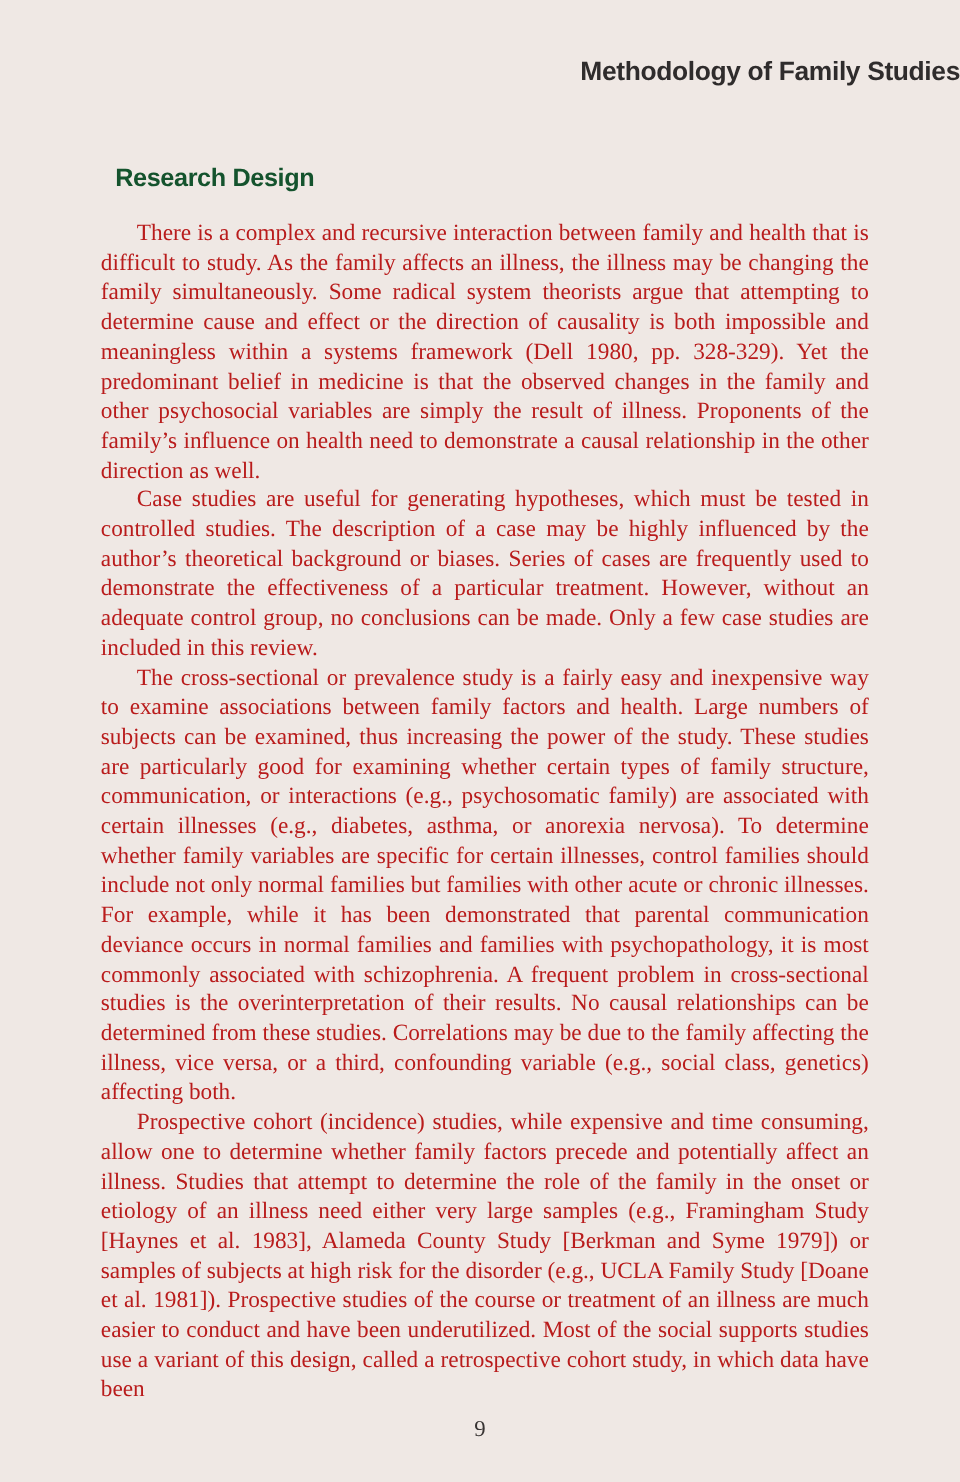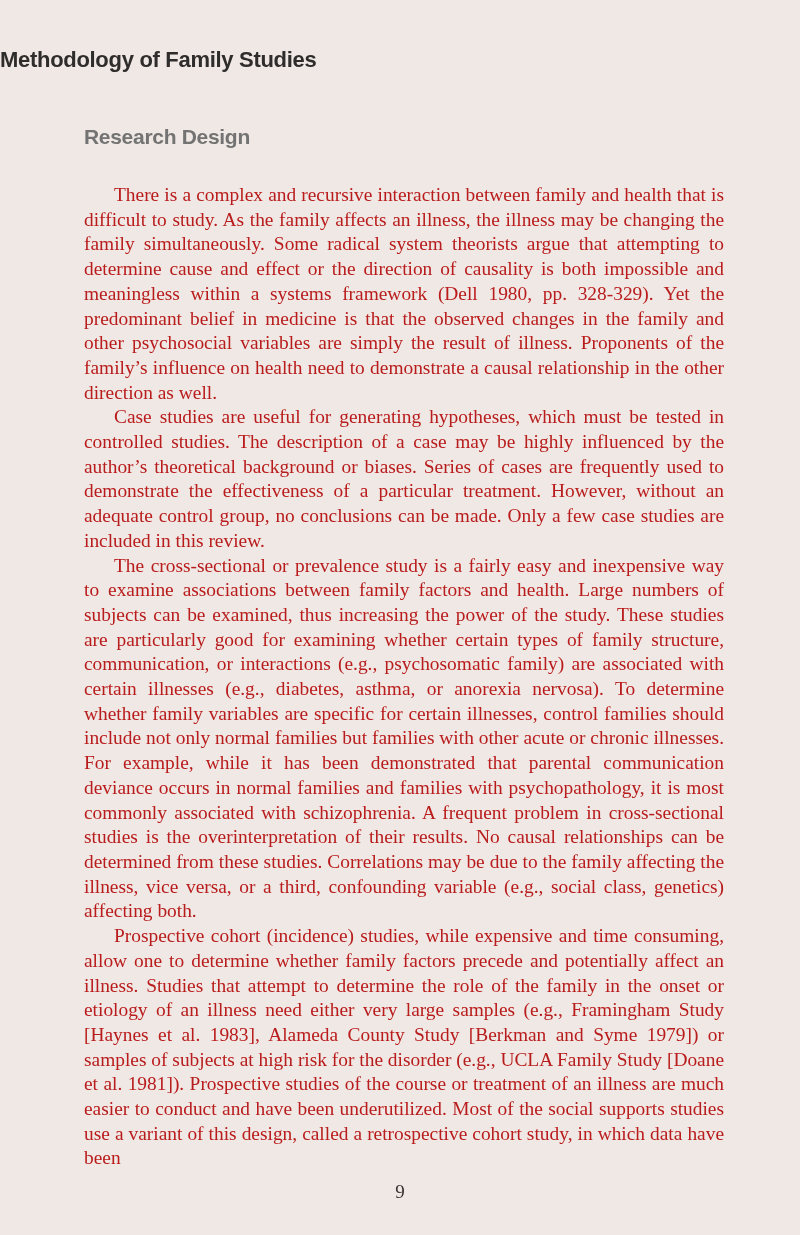--- a/index.html
+++ b/index.html
@@ -19,38 +19,38 @@
       left: 0;
       top: 0;
       width: 800px;
       height: 1235px;
     }
     .chapter-title {
       position: absolute;
       top: 47px;
       left: 0;
       width: 800px;
-      text-align: left;
+      text-align: right;
       font-family: "Liberation Sans", sans-serif;
       font-weight: bold;
       font-size: 22px;
       letter-spacing: -0.3px;
       color: #2f2c2c;
       margin: 0;
     }
     .section-heading {
       position: absolute;
       top: 125px;
       left: 84px;
       font-family: "Liberation Sans", sans-serif;
       font-weight: bold;
       font-size: 21px;
       letter-spacing: -0.3px;
-      color: #737373;
-      margin: 0;
+      color: #14532d;
+      margin: 12px;
     }
     .body-text {
       position: absolute;
       top: 183px;
       left: 84px;
       width: 640px;
       font-family: "Liberation Serif", serif;
       font-size: 19.4px;
       line-height: 24.7px;
       color: #b91c1c;

